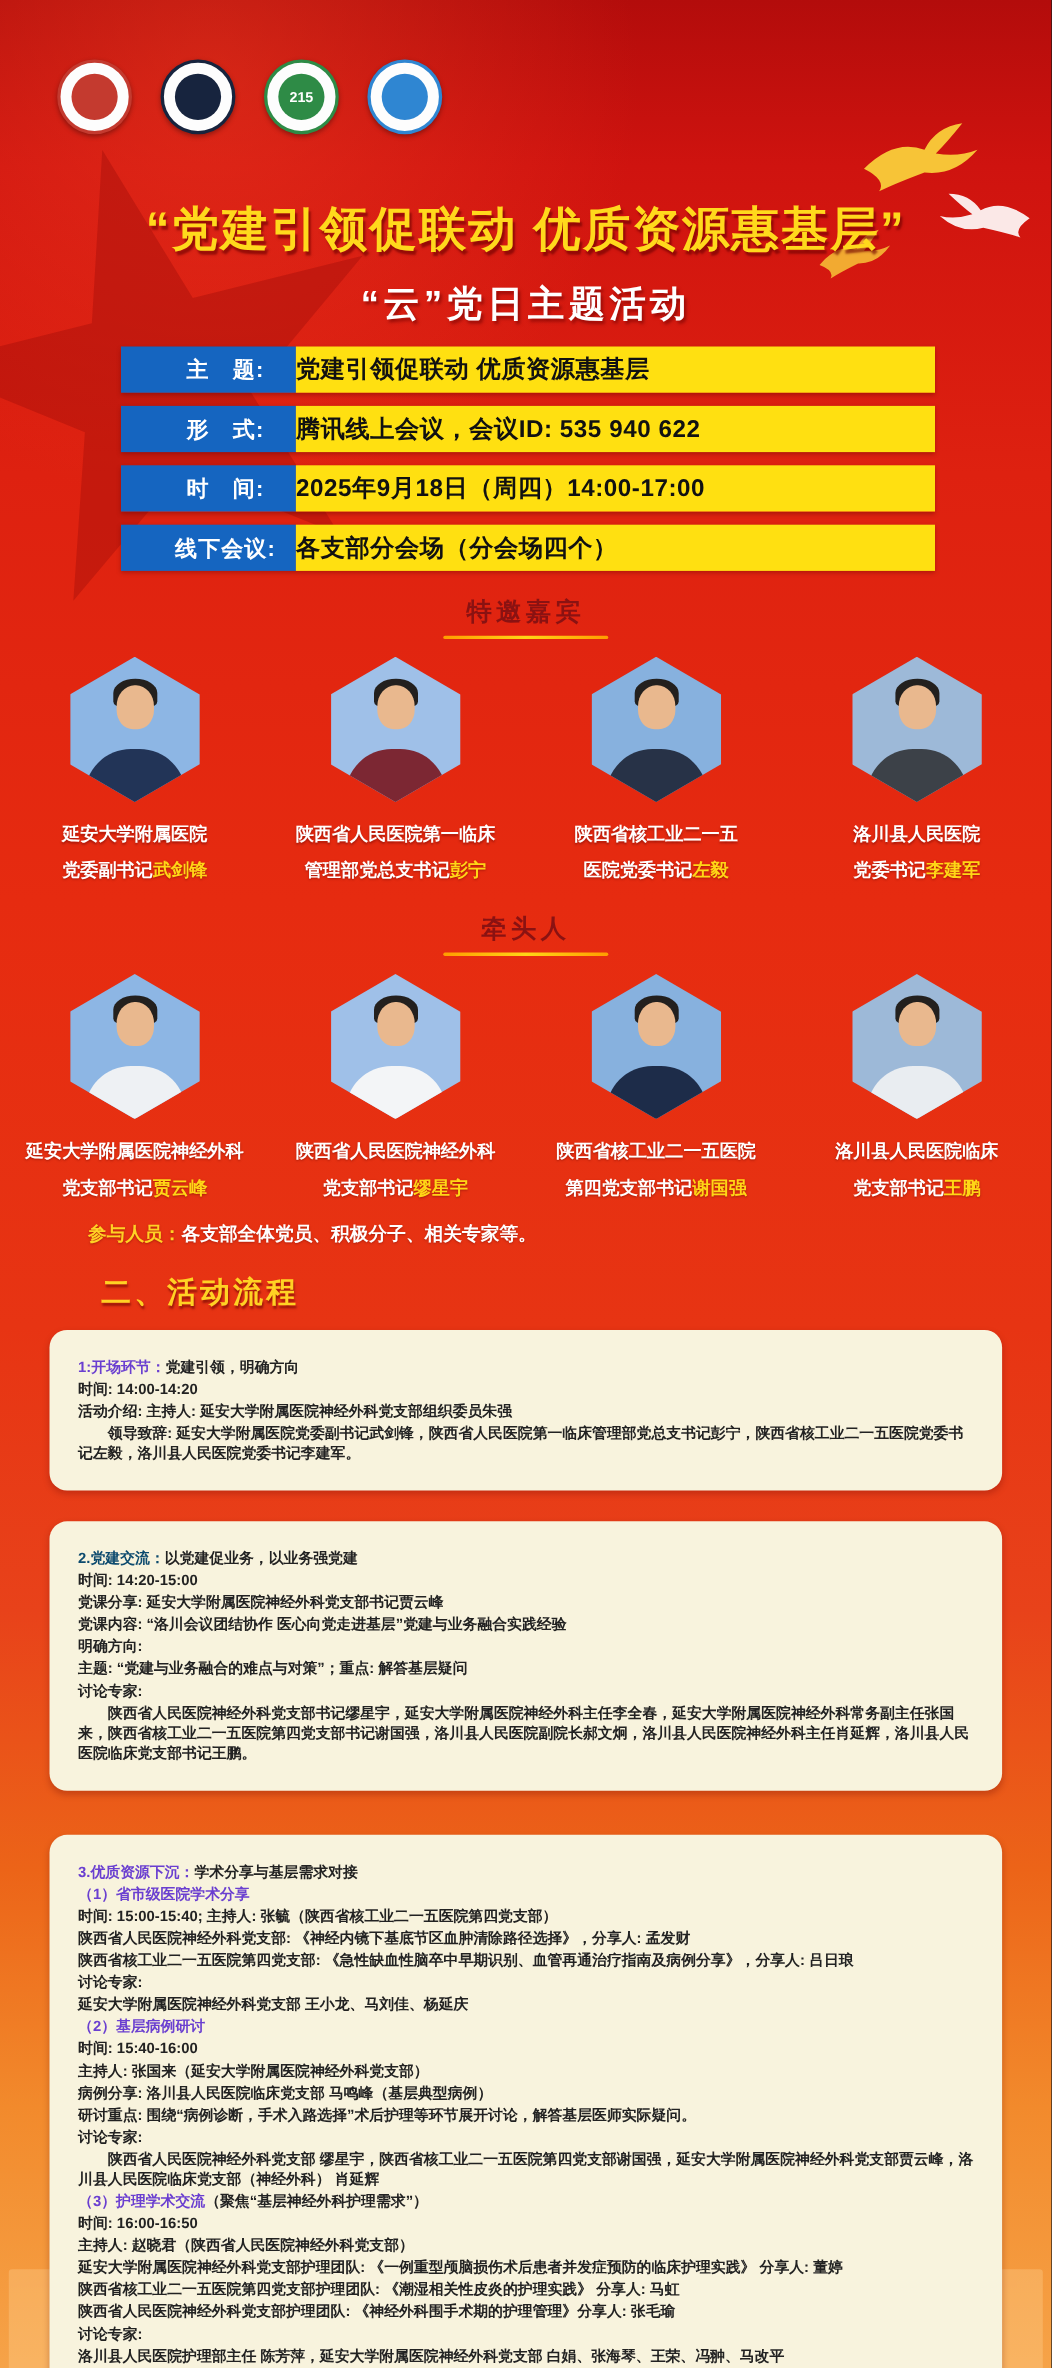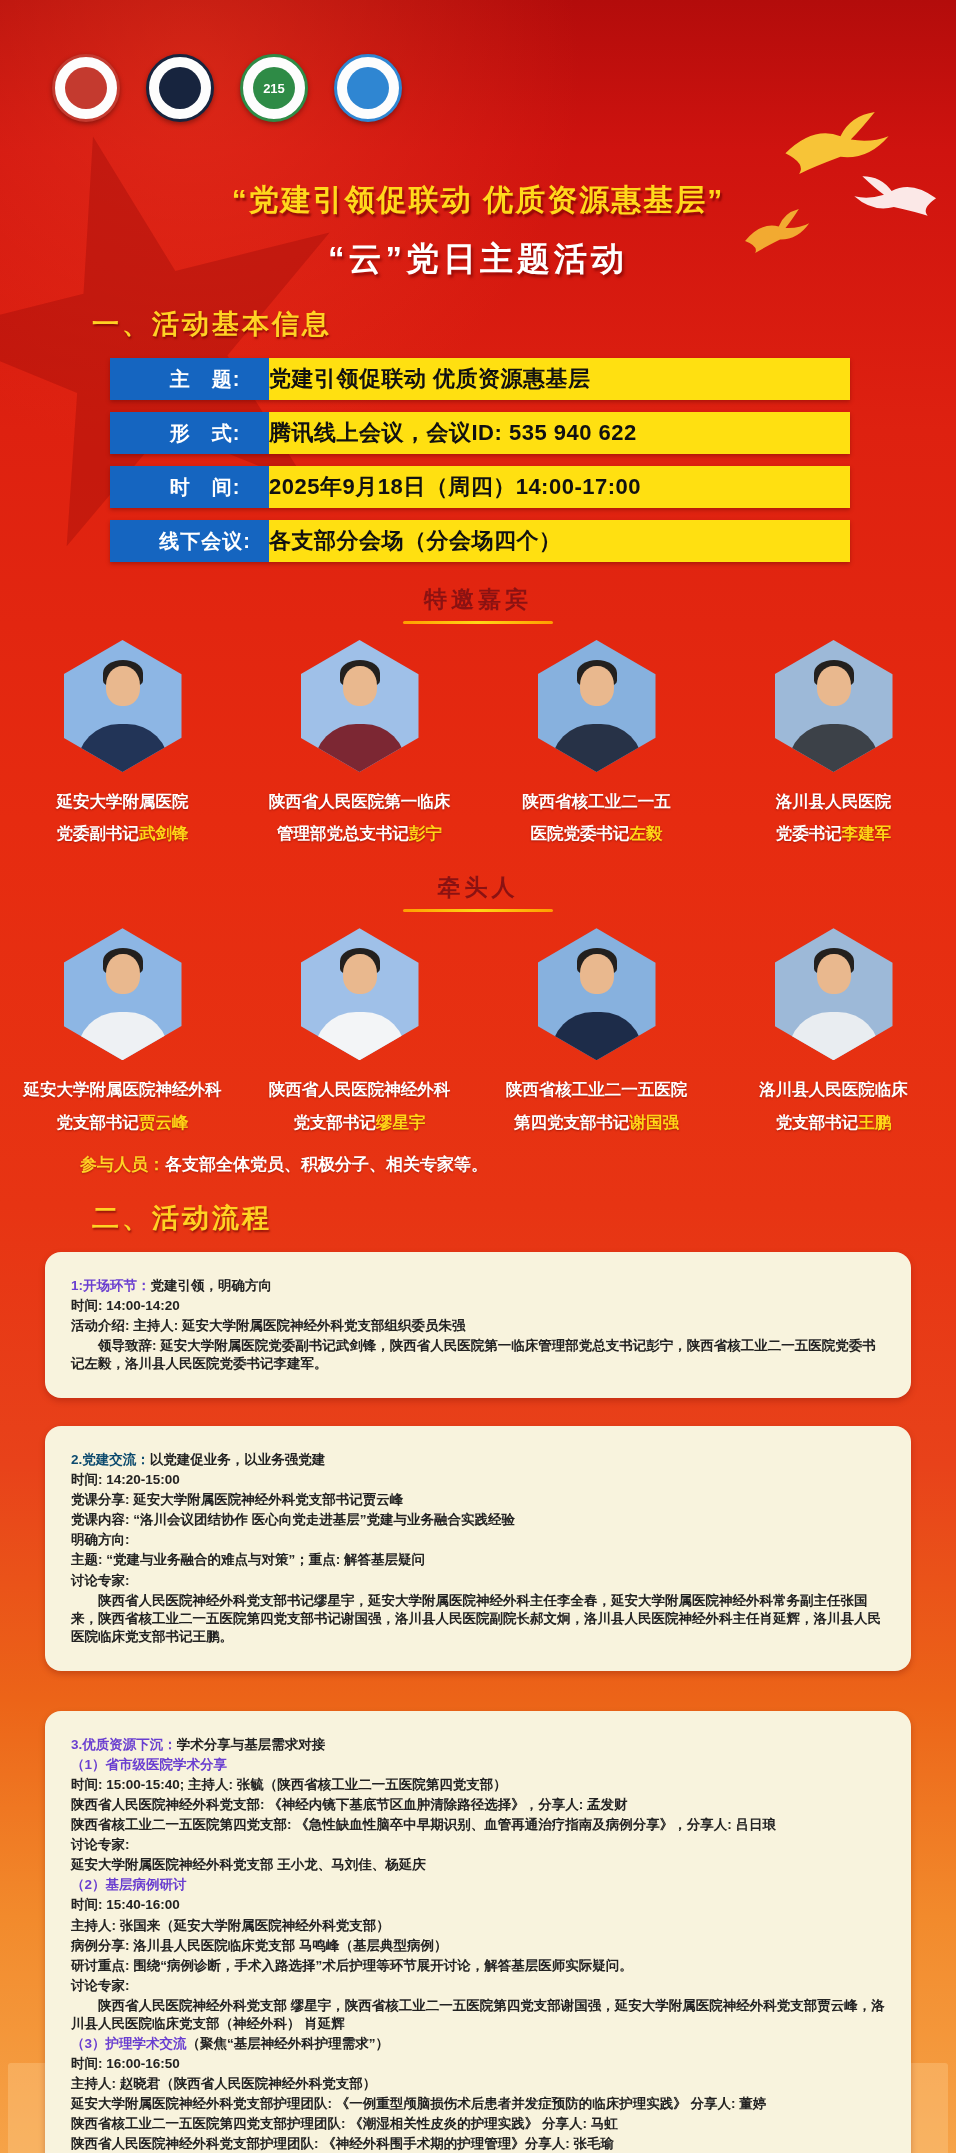--- a/index.html
+++ b/index.html
@@ -18,36 +18,36 @@
   .skyline div:nth-child(4){height:180px}.skyline div:nth-child(5){height:110px}.skyline div:nth-child(6){height:200px}
   .skyline div:nth-child(7){height:80px}.skyline div:nth-child(8){height:160px}.skyline div:nth-child(9){height:120px}
   .skyline div:nth-child(10){height:190px}.skyline div:nth-child(11){height:70px}.skyline div:nth-child(12){height:140px}
   .skyline div:nth-child(13){height:100px}.skyline div:nth-child(14){height:170px}.skyline div:nth-child(15){height:90px}
   .content{position:relative;z-index:2;padding-top:54px;}
   
   .logo-row{display:flex;gap:26px;margin-left:52px;text-align:right;}
   .logo{width:62px;height:62px;border-radius:50%;background:#fdfdfd;border:3px solid #c43a2f;display:flex;align-items:center;justify-content:center;box-shadow:0 2px 5px rgba(0,0,0,.35);}
   .logo-core{width:42px;height:42px;border-radius:50%;display:flex;align-items:center;justify-content:center;color:#fff;font-weight:bold;font-size:13px;}
   
-  .main-title{margin-top:58px;text-align:center;color:#ffd91c;font-size:30px;font-weight:900;letter-spacing:2px;
+  .main-title{margin-top:58px;text-align:center;color:#ffd91c;font-size:43px;font-weight:900;letter-spacing:2px;
     text-shadow:2px 3px 2px rgba(110,0,0,.65);}
   .sub-title{margin-top:16px;text-align:center;color:#ffffff;font-size:33px;font-weight:900;letter-spacing:4px;
     text-shadow:2px 3px 3px rgba(110,0,0,.6);}
   .sec-heading{margin:24px 0 0 92px;color:#ffd224;font-size:27px;font-weight:900;letter-spacing:3px;
     text-shadow:1px 2px 2px rgba(100,0,0,.6);}
   
   .info-table{margin:16px 0 0 110px;}
   .info-row{display:flex;height:42px;margin-bottom:12px;box-shadow:0 2px 4px rgba(80,0,0,.35);width:740px;}
   .info-label{width:128px;background:#1565c0;color:#fff;font-weight:800;font-size:20px;display:flex;align-items:center;justify-content:center;letter-spacing:1px;padding-left:31px;}
   .info-value{flex:1;background:#ffe011;color:#111;font-weight:800;font-size:22px;display:flex;align-items:center;letter-spacing:.5px;}
   
   .grp-heading{margin-top:22px;text-align:center;color:#8a1212;font-size:23px;font-weight:900;letter-spacing:4px;}
   .grp-underline{width:150px;height:3px;margin:6px auto 0;background:linear-gradient(90deg,#ff9d00,#ffd616,#ff9d00);border-radius:2px;}
   
-  .people-row{display:flex;justify-content:center;gap:9px;margin-top:16px;font-family:Liberation Serif, serif;}
+  .people-row{display:flex;justify-content:center;gap:9px;margin-top:16px;}
   .person-cell{width:228px;display:flex;flex-direction:column;align-items:center;}
   .hex{position:relative;width:118px;height:132px;clip-path:polygon(50% 0,100% 26%,100% 74%,50% 100%,0 74%,0 26%);background:#8db6e4;}
   .hex .hair{position:absolute;top:20px;left:50%;transform:translateX(-50%);width:40px;height:26px;border-radius:50% 50% 20% 20%;background:#23201e;}
   .hex .head{position:absolute;top:26px;left:50%;transform:translateX(-50%);width:34px;height:40px;border-radius:48% 48% 44% 44%;background:#e9b88e;}
   .hex .coat{position:absolute;bottom:0;left:50%;transform:translateX(-50%);width:92px;height:48px;border-radius:42px 42px 0 0;background:#223457;}
   .caption{margin-top:14px;text-align:center;color:#fff;font-size:16.5px;font-weight:700;line-height:1.95;text-shadow:0 1px 2px rgba(90,0,0,.45);}
   .cap-name{color:#ffd616;}
   
   .participants{margin:14px 0 0 80px;font-size:17px;font-weight:800;color:#fff;text-shadow:0 1px 2px rgba(90,0,0,.4);}
   .participants .p-label{color:#ffd224;}
@@ -119,21 +119,20 @@
       <div class="logo" style="border-color: rgb(47, 134, 210);">
           <div class="logo-core" style="background: rgb(47, 134, 210);">
             <span></span>
           </div>
         </div>
     </div>
 
     <div class="main-title">“党建引领促联动 优质资源惠基层”</div>
     <div class="sub-title">“云”党日主题活动</div>
 
-    <div class="sec-heading">一、活动基本信息</div>
     <div class="info-table">
       <div class="info-row">
         <div class="info-label">主　题:</div>
         <div class="info-value">党建引领促联动 优质资源惠基层</div>
       </div>
       <div class="info-row">
         <div class="info-label">形　式:</div>
         <div class="info-value">腾讯线上会议，会议ID: 535 940 622</div>
       </div>
       <div class="info-row">

